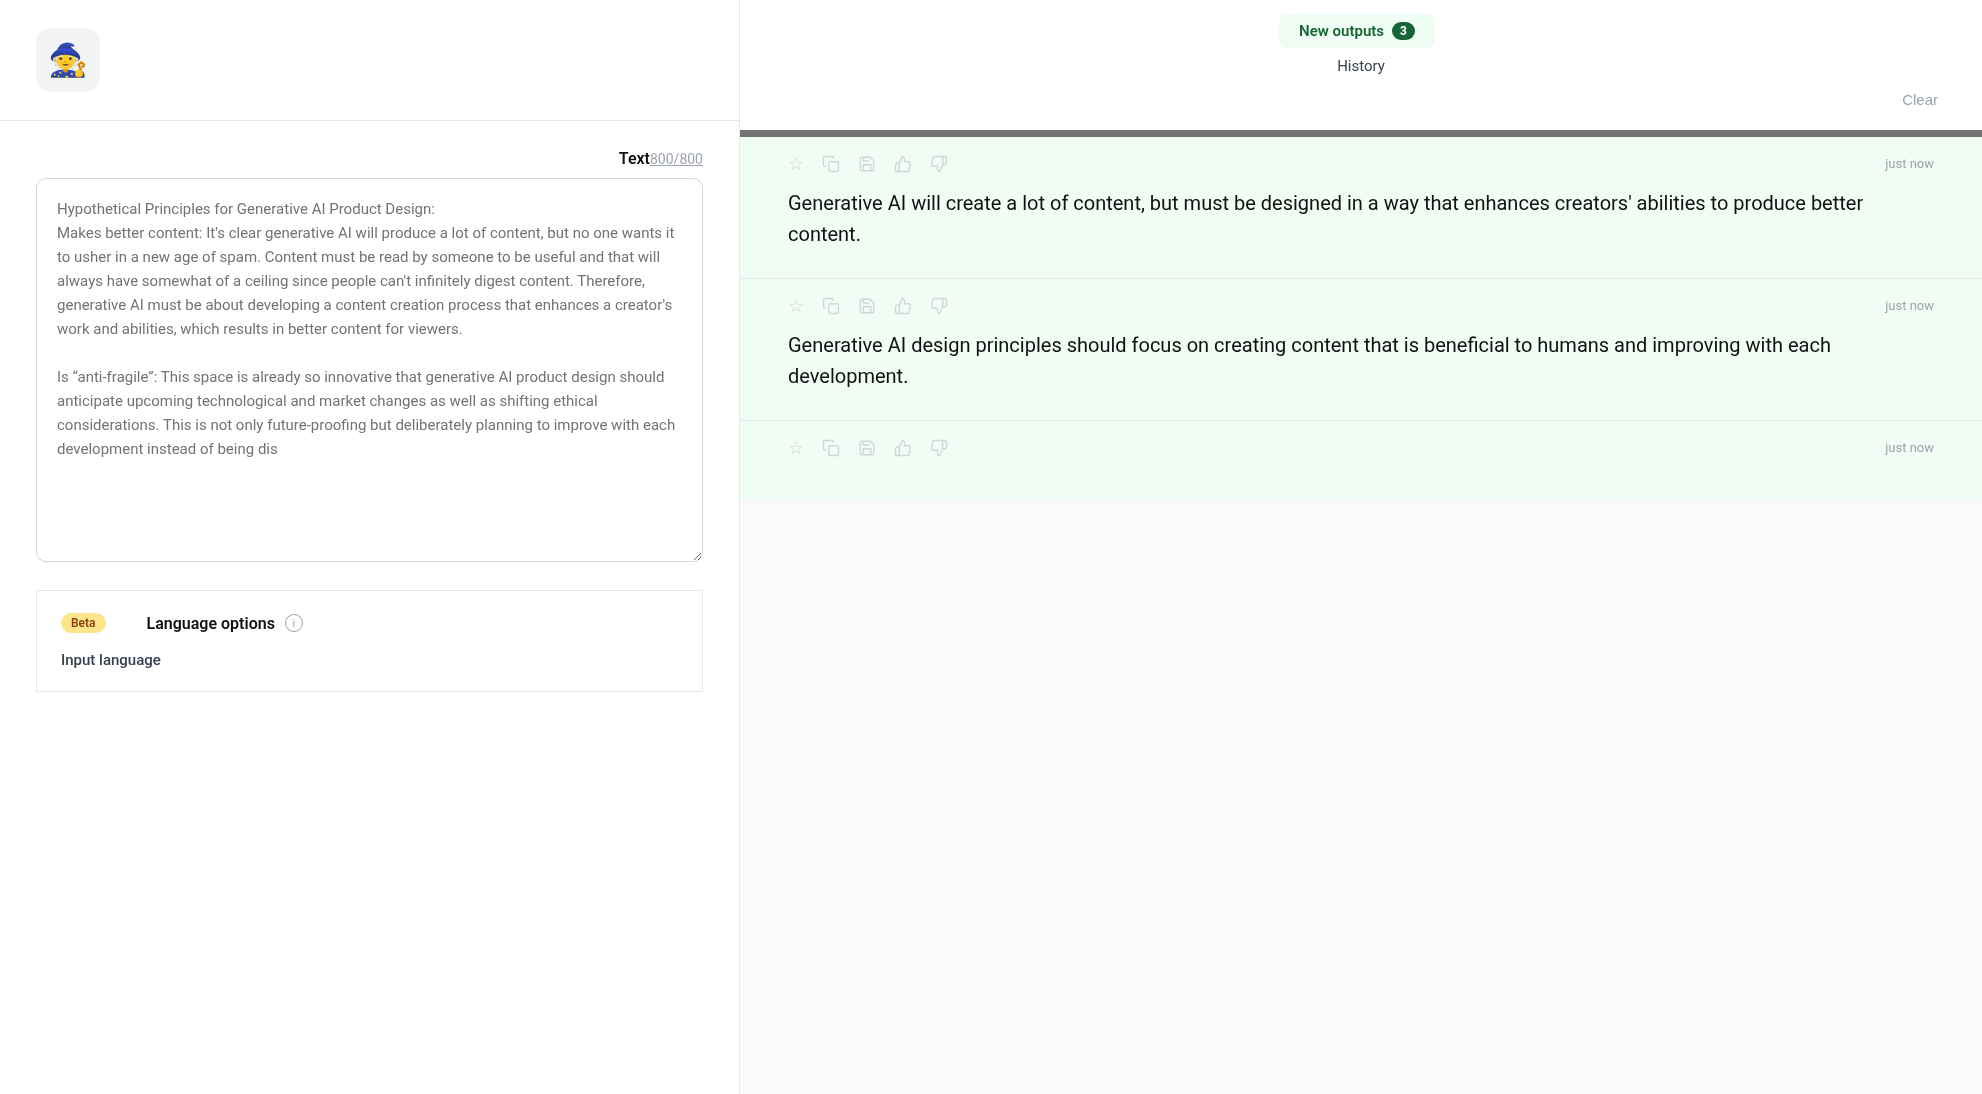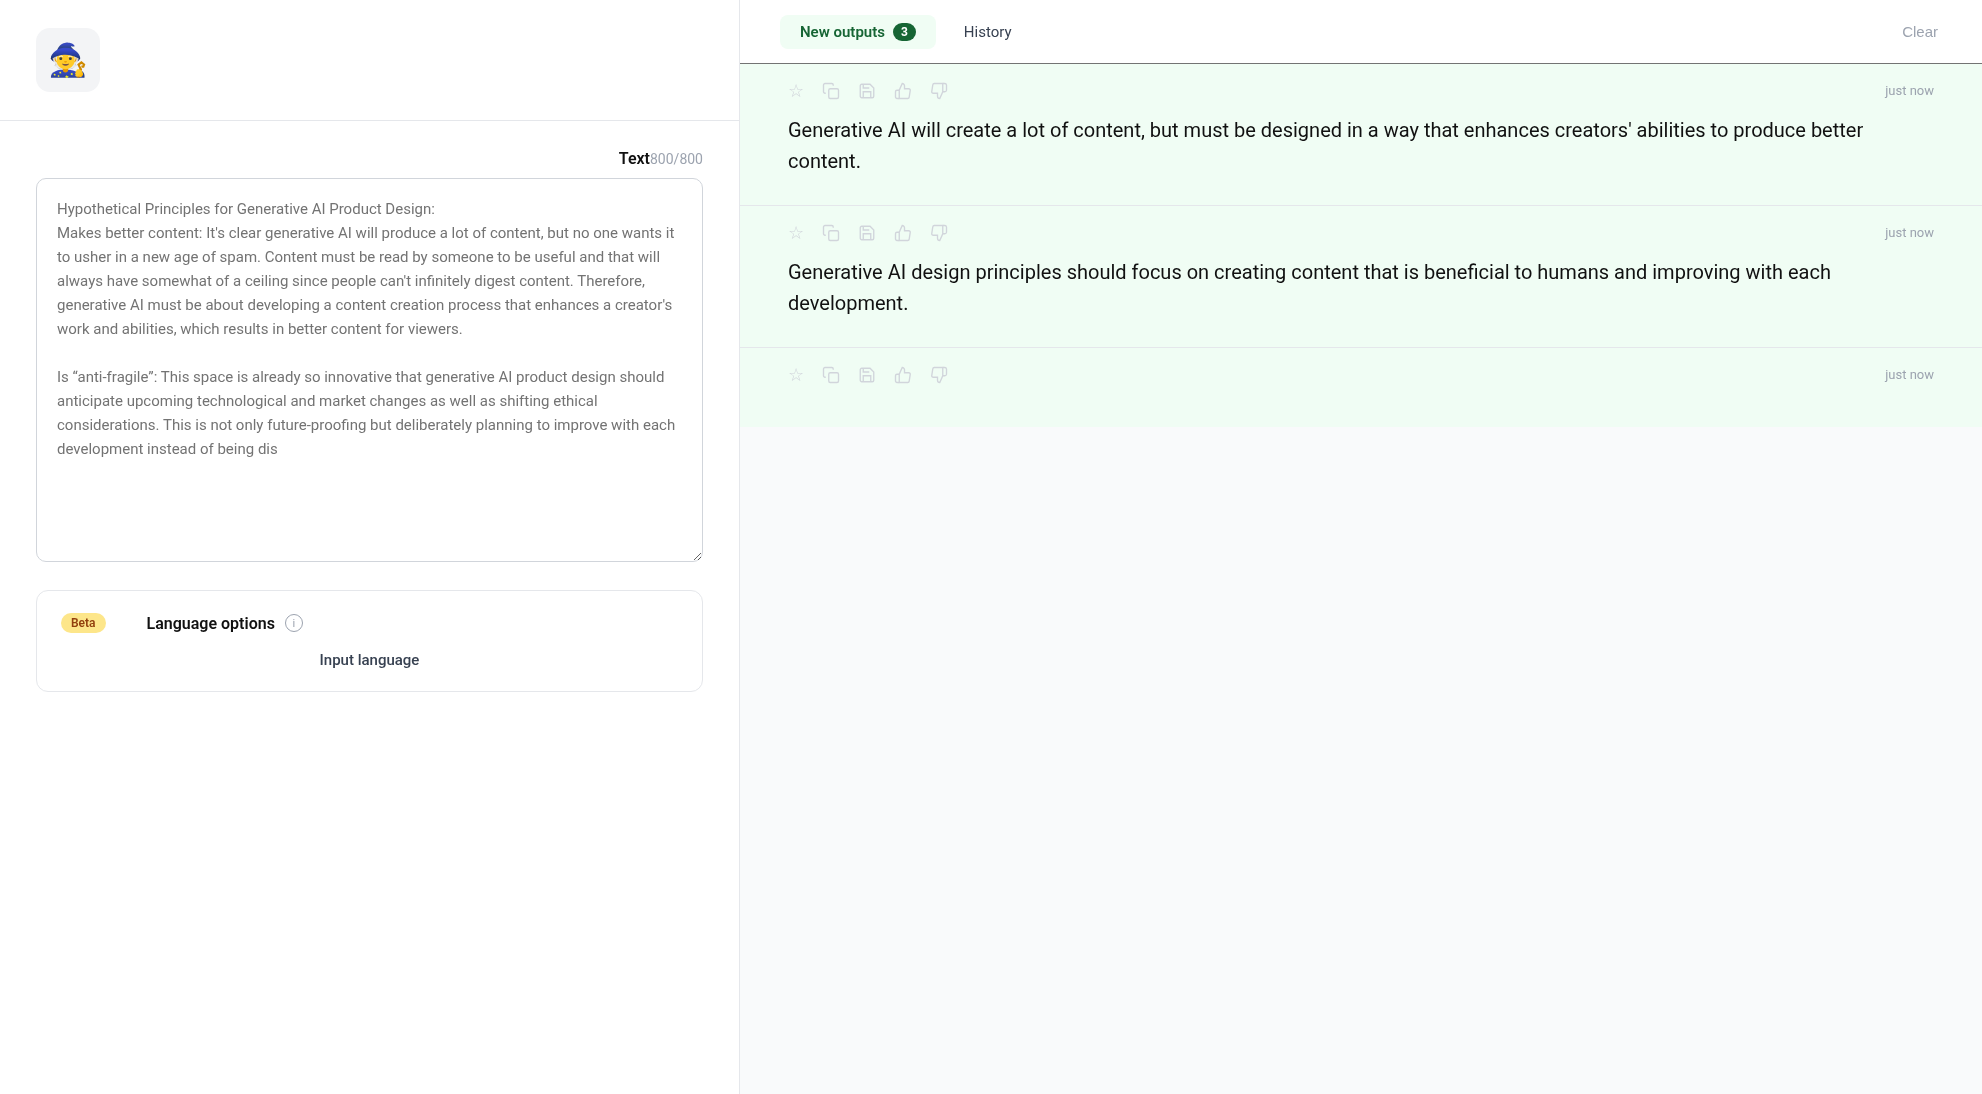--- a/index.html
+++ b/index.html
@@ -70,43 +70,43 @@
 
     .field-label {
       font-size: 16px;
       font-weight: 600;
       color: #111;
     }
 
     .char-count {
       font-size: 14px;
       color: #9ca3af;
+      text-decoration: underline;
     }
 
     .text-area {
       width: 100%;
       height: 384px;
       border: 1.5px solid #d1d5db;
       border-radius: 10px;
       padding: 18px 20px;
       font-size: 15px;
       color: #737373;
       line-height: 1.6;
       resize: both;
       outline: none;
       font-family: inherit;
     }
 
     .options-section {
       margin-top: 24px;
       border: 1.5px solid #e5e7eb;
-      border-radius: 12px;
+      border-radius: 0;
       padding: 22px 24px;
       background: #fff;
-      text-align: center;
     }
 
     .options-header {
       display: flex;
       align-items: center;
       gap: 10px;
       margin-bottom: 18px;
     }
 
     .beta-badge {
@@ -149,22 +149,23 @@
       flex: 1;
       display: flex;
       flex-direction: column;
       background: #fff;
     }
 
     .right-header {
       display: flex;
       align-items: center;
       padding: 14px 40px;
-      border-bottom: 1px solid #737373;
+      border-bottom: 7px solid #737373;
       gap: 0;
+      flex-direction: column;
     }
 
     .tab-new-outputs {
       display: flex;
       align-items: center;
       gap: 8px;
       padding: 8px 20px;
       background: #f0fdf4;
       border-radius: 8px;
       cursor: pointer;

